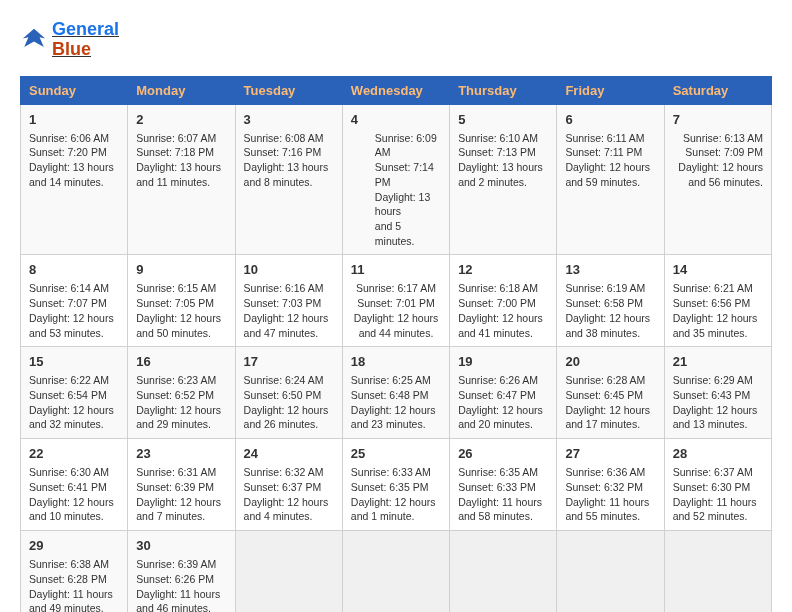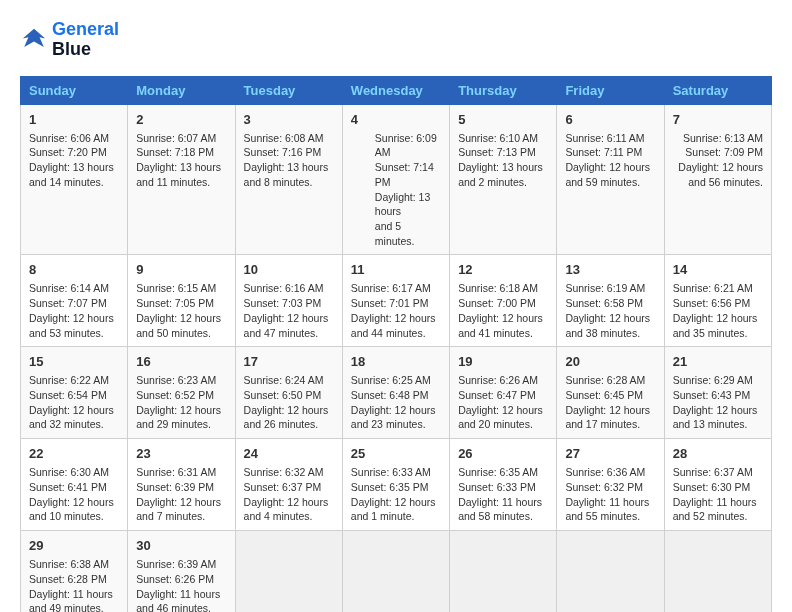--- a/index.html
+++ b/index.html
@@ -19,20 +19,21 @@
     .logo {
       display: flex;
       align-items: center;
       gap: 4px;
     }
     .logo-text {
       font-size: 18px;
       font-weight: bold;
       color: #333;
       line-height: 1.1;
+      text-decoration: underline;
     }
     .logo-text span {
       color: #1a73e8;
     }
     .logo-bird {
       width: 28px;
       height: 28px;
     }
     .title-area {
       text-align: right;
@@ -46,21 +47,21 @@
       font-size: 15px;
       color: #555;
     }
     .calendar-table {
       width: 100%;
       border-collapse: collapse;
       font-size: 11px;
     }
     .calendar-table thead th {
       background-color: #2962b8;
-      color: #7dd3fc;
+      color: #fdba74;
       padding: 6px 8px;
       text-align: left;
       font-size: 13px;
       font-weight: bold;
       border: 1px solid #2962b8;
     }
     .calendar-table tbody td {
       vertical-align: top;
       padding: 6px 8px;
       border: 1px solid #d0d0d0;
@@ -94,21 +95,21 @@
 </head>
 <body>
 
 <div class="header-area">
   <div class="logo">
     <svg class="logo-bird" viewBox="0 0 40 40">
       <polygon points="20,4 36,18 28,16 34,30 20,22 6,30 12,16 4,18" fill="#2962b8"></polygon>
     </svg>
     <div class="logo-text">
       <div><span>General</span></div>
-      <div style="color:#0f172a;">Blue</div>
+      <div style="color:#c2410c;">Blue</div>
     </div>
   </div>
   <div class="title-area">
     <div class="month-year"></div>
     <div class="location"></div>
   </div>
 </div>
 
 <table class="calendar-table">
   <thead>
@@ -191,21 +192,21 @@
         </td>
         <td>
           <span class="day-number">10</span>
           <div class="day-info" style="white-space: pre-line;">Sunrise: 6:16 AM
 Sunset: 7:03 PM
 Daylight: 12 hours
 and 47 minutes.</div>
         </td>
         <td>
           <span class="day-number">11</span>
-          <div class="day-info" style="white-space: pre-line;">Sunrise: 6:17 AM
+          <div class="day-info" style="white-space: pre-line; text-align: center;">Sunrise: 6:17 AM
 Sunset: 7:01 PM
 Daylight: 12 hours
 and 44 minutes.</div>
         </td>
         <td>
           <span class="day-number">12</span>
           <div class="day-info" style="white-space: pre-line;">Sunrise: 6:18 AM
 Sunset: 7:00 PM
 Daylight: 12 hours
 and 41 minutes.</div>

